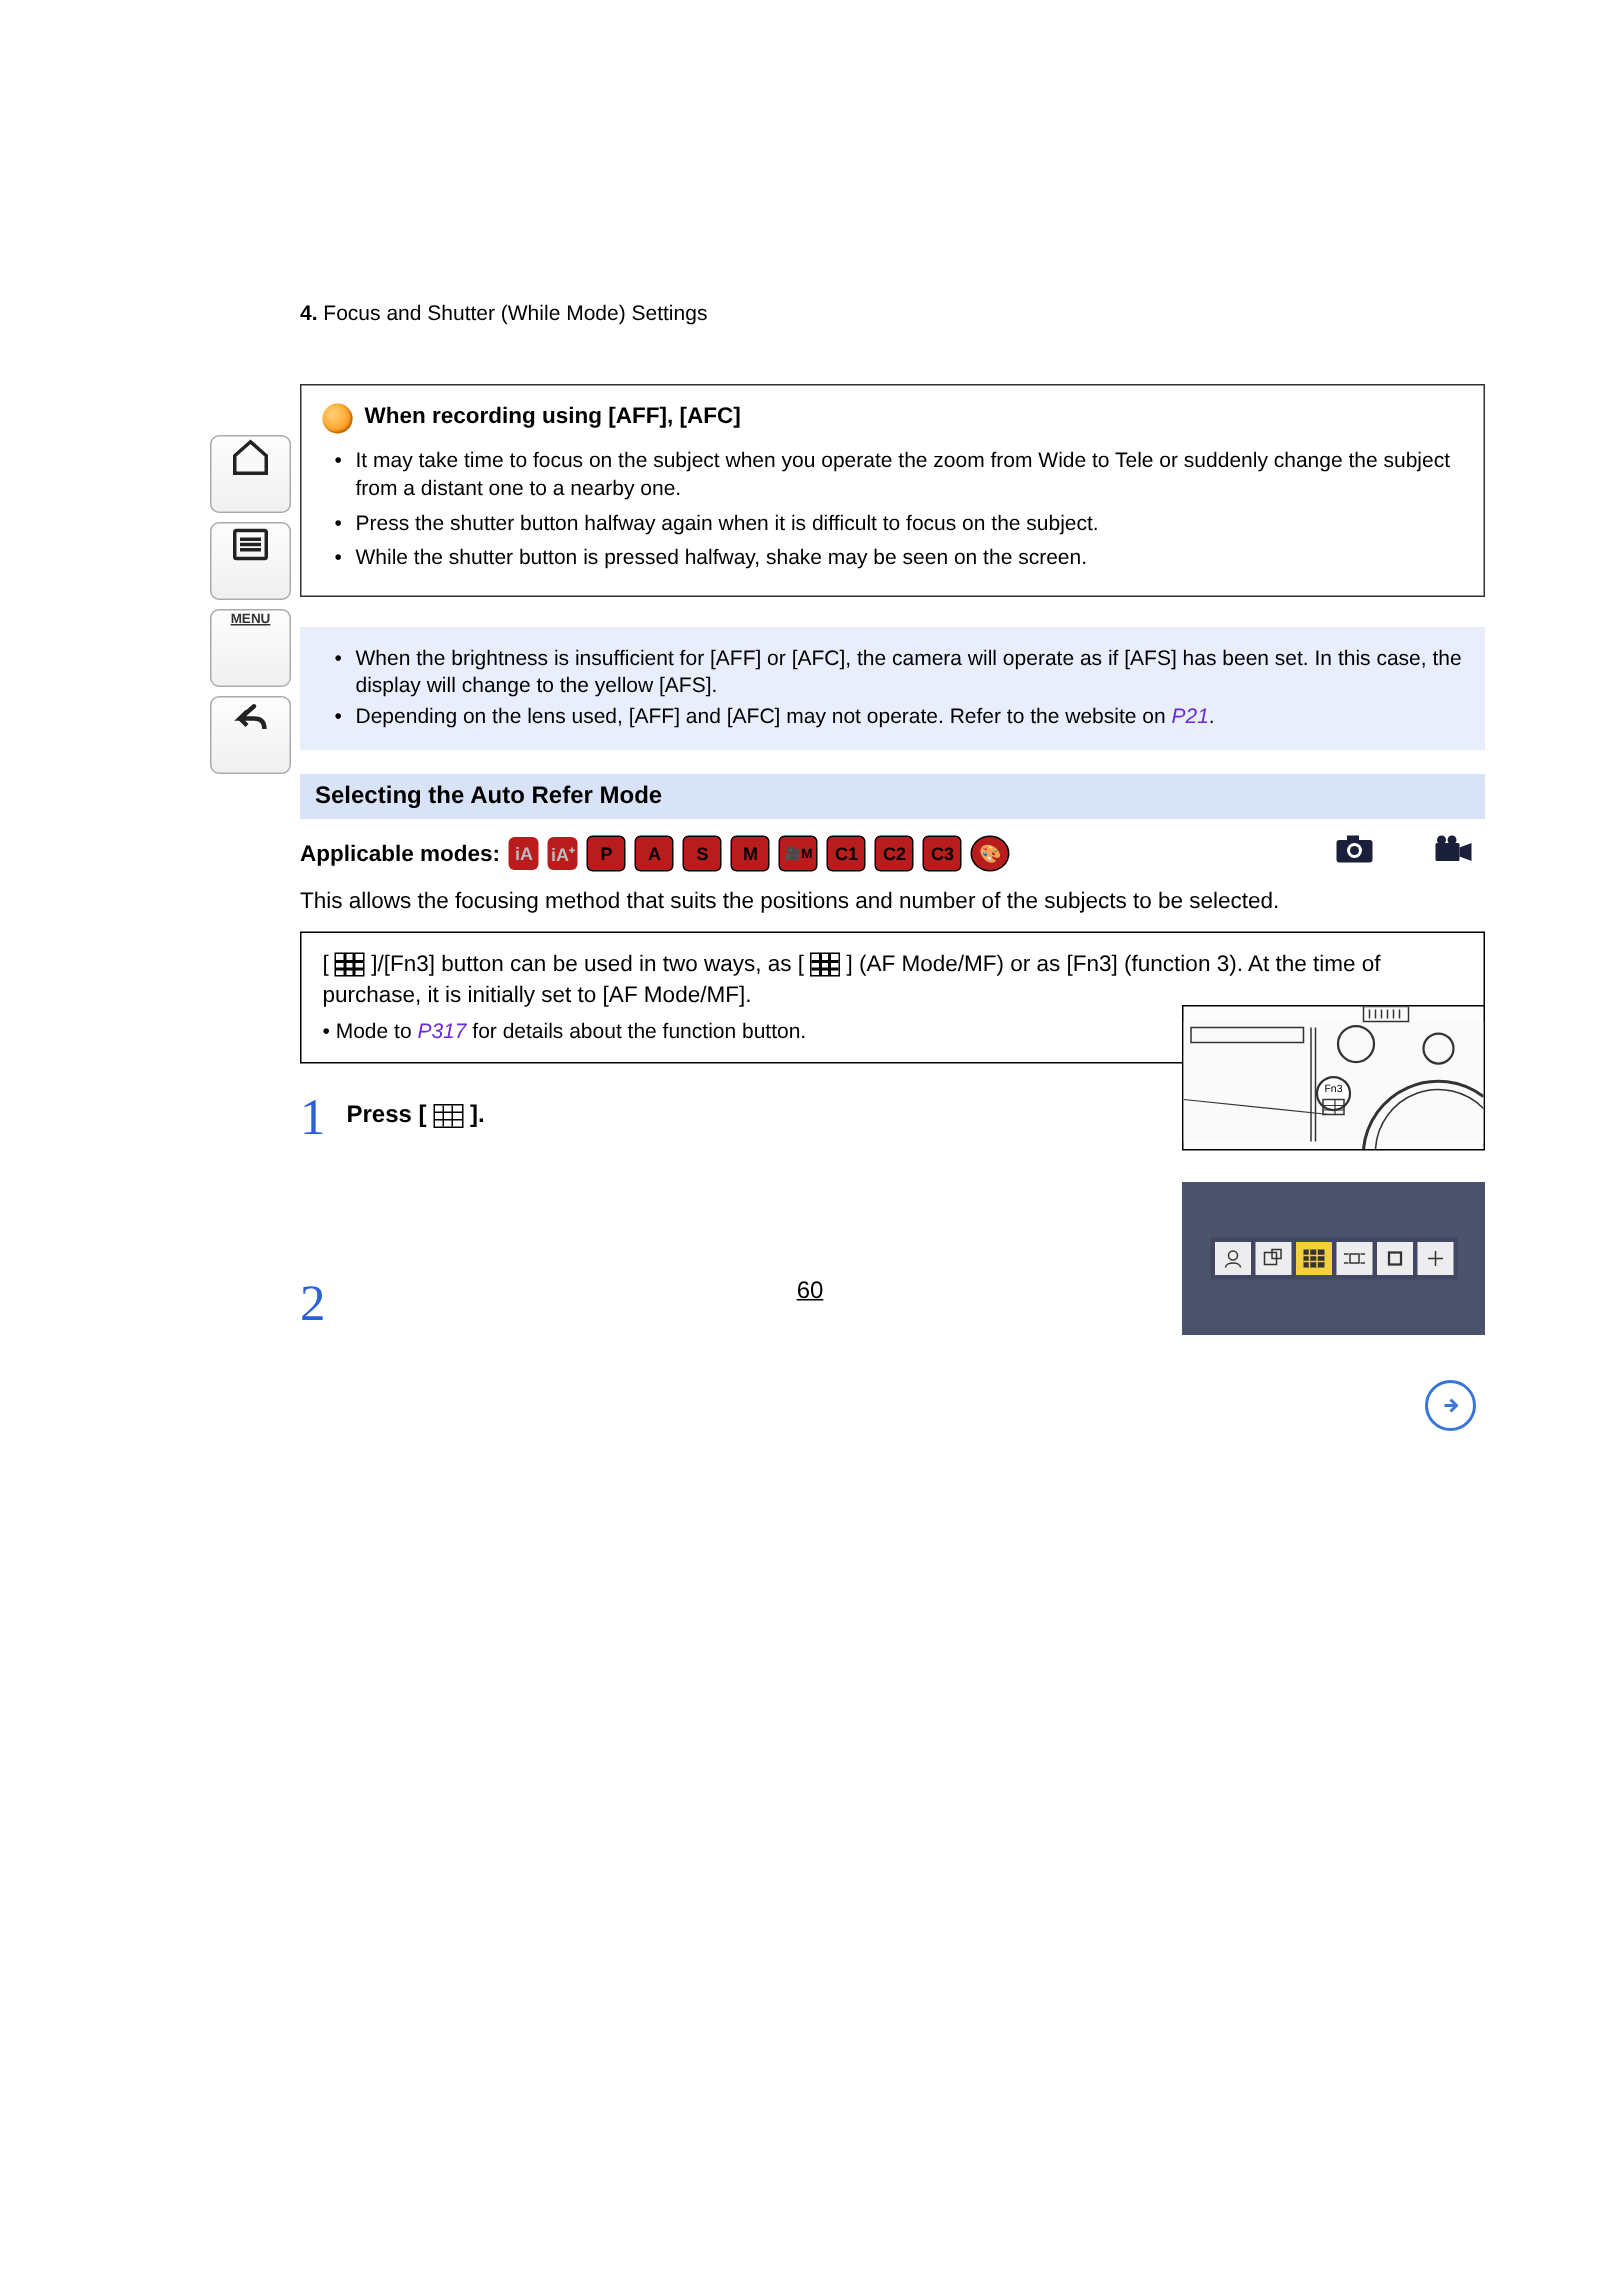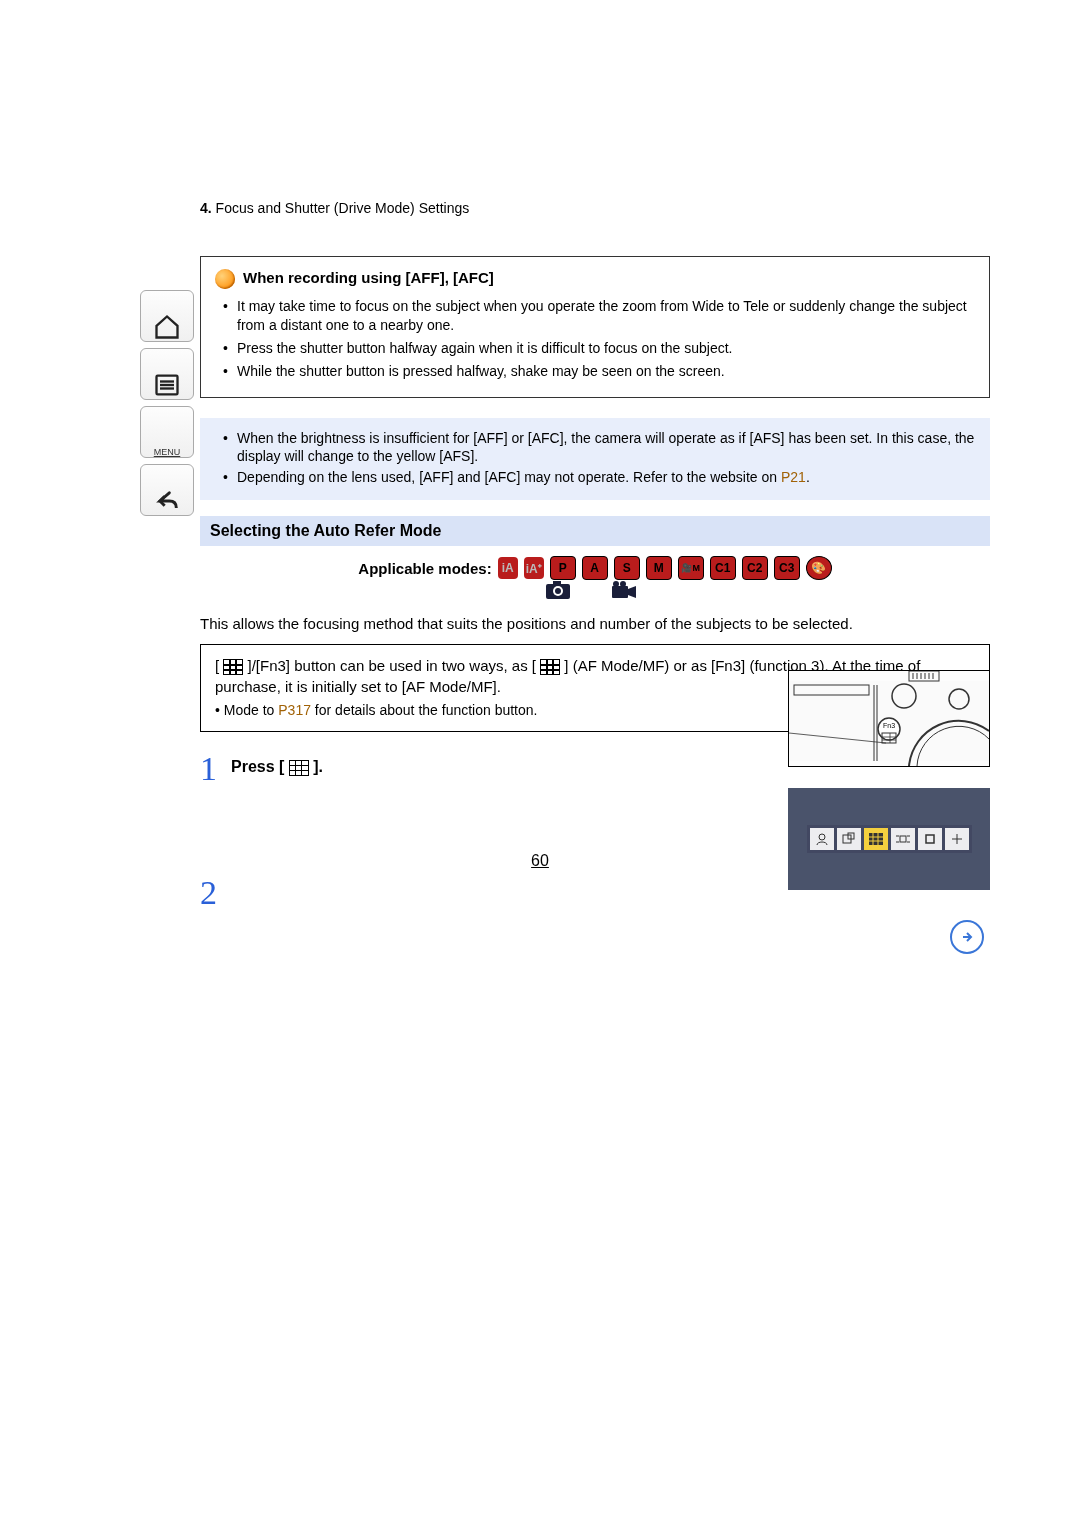--- a/index.html
+++ b/index.html
@@ -32,24 +32,25 @@
     flex-direction: column;
     gap: 6px;
   }
   .side-btn {
     width: 52px;
     height: 50px;
     border: 1px solid #aaa;
     border-radius: 6px;
     background: linear-gradient(#fdfdfd,#f0f0f0);
     display: flex;
-    align-items: flex-end;
+    align-items: flex-start;
     justify-content: center;
     font-size: 10px;
     color: #333;
+    font-weight: bold;
   }
   .side-btn svg { width: 28px; height: 28px; }
   .side-menu-text { font-size: 9px; text-decoration: underline; }
   
   .note-box {
     border: 1px solid #333;
     padding: 12px 14px;
     margin-bottom: 20px;
   }
   .note-title {
@@ -68,34 +69,33 @@
   .note-list li::before { content: "•"; position: absolute; left: -4px; }
   .blue-box {
     background: #e8eefb;
     border: 1px solid #e8eefb;
     padding: 10px 14px;
     margin-bottom: 16px;
   }
   .blue-list { margin: 0; padding-left: 12px; list-style: none; }
   .blue-list li { position: relative; padding-left: 10px; font-size: 14px; line-height: 1.35; margin-bottom: 2px; }
   .blue-list li::before { content: "•"; position: absolute; left: -4px; }
-  .link { color: #a16207; }
+  .link { color: #6d28d9; font-style: italic; }
   .section-heading {
     background: #d9e3f7;
     font-weight: bold;
     font-size: 16px;
     padding: 6px 10px;
     margin-bottom: 10px;
   }
   .modes-row {
     display: flex;
     justify-content: space-between;
     align-items: center;
     margin-bottom: 8px;
-    flex-direction: column;
   }
   .modes-left { display: flex; align-items: center; gap: 6px; }
   .modes-label { font-weight: bold; font-size: 15px; }
   .mode-icon {
     display: inline-flex;
     align-items: center;
     justify-content: center;
     width: 24px; height: 22px;
     border: 1.5px solid #000;
     border-radius: 4px;
@@ -168,21 +168,21 @@
   .arrow-left { border-top:7px solid transparent; border-bottom:7px solid transparent; border-right:11px solid #000; }
   .arrow-right { border-top:7px solid transparent; border-bottom:7px solid transparent; border-left:11px solid #000; }
 </style>
 </head>
 <body>
 
 <div class="page">
 
   <div class="header-line">
     <span class="header-num">4.</span>
-    <span>Focus and Shutter (Drive Mode) Settings</span>
+    <span>Focus and Shutter (While Mode) Settings</span>
   </div>
 
   <div class="sidebar">
     <div class="side-btn">
       <svg viewBox="0 0 24 24" fill="none" stroke="#222" stroke-width="2">
           <path d="M3 11 L12 3 L21 11 V21 H3 Z"></path>
         </svg>
     </div>
     <div class="side-btn">
       <svg viewBox="0 0 24 24" fill="none" stroke="#222" stroke-width="2">

